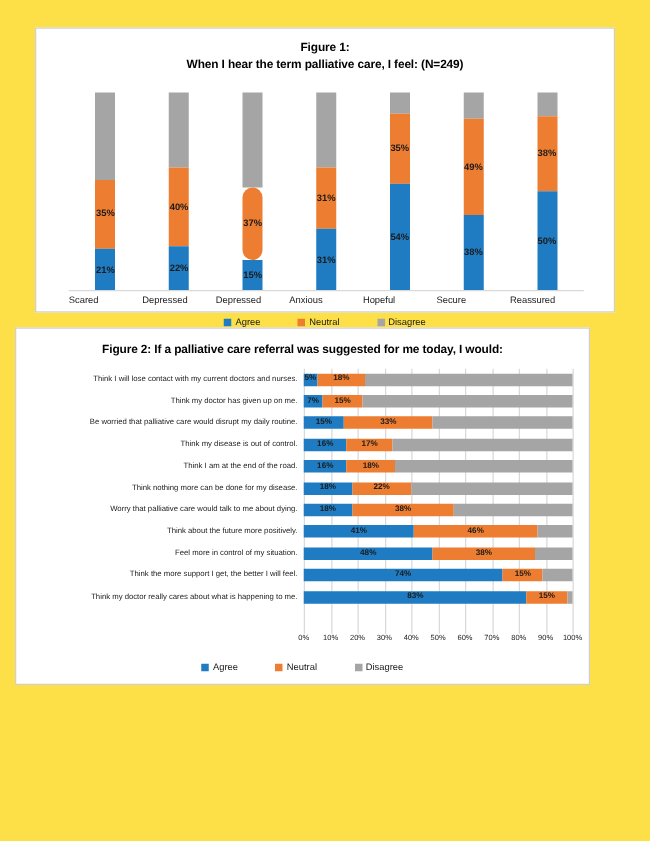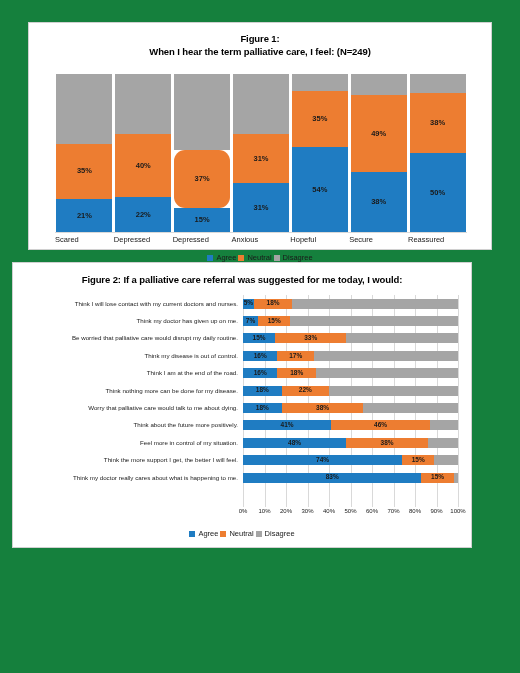--- a/index.html
+++ b/index.html
@@ -11,21 +11,21 @@
     width: 520px;
     height: 673px;
     font-family: "Liberation Sans", sans-serif;
     color: #000000;
     overflow: hidden;
   }
   .page {
     width: 520px;
     height: 673px;
     position: relative;
-    background: #15803d;
+    background: #fde047;
   }
 
   
   .panel {
     position: absolute;
     background: #ffffff;
     border: 1px solid #d0d0d0;
     box-sizing: border-box;
   }
   #panel-fig1 {
@@ -68,21 +68,21 @@
     justify-content: space-between;
   }
   .col-slot {
     width: 14.28%;
     height: 100%;
     display: flex;
     justify-content: center;
     align-items: flex-end;
   }
   .col-bar {
-    width: 56px;
+    width: 16px;
     height: 100%;
     display: flex;
     flex-direction: column;
     justify-content: flex-end;
   }
   .seg {
     width: 100%;
     position: relative;
     display: flex;
     align-items: center;
@@ -121,21 +121,21 @@
     font-size: 7.5px;
     color: #1a1a1a;
   }
 
   
   .legend {
     position: absolute;
     width: 100%;
     display: flex;
     justify-content: center;
-    gap: 2px;
+    gap: 30px;
   }
   #fig1-legend { left: 0; top: 230px; }
   #fig2-legend { left: 0; top: 266px; }
   .legend-item {
     display: flex;
     align-items: center;
     gap: 3px;
     font-size: 7.5px;
     color: #1a1a1a;
   }

